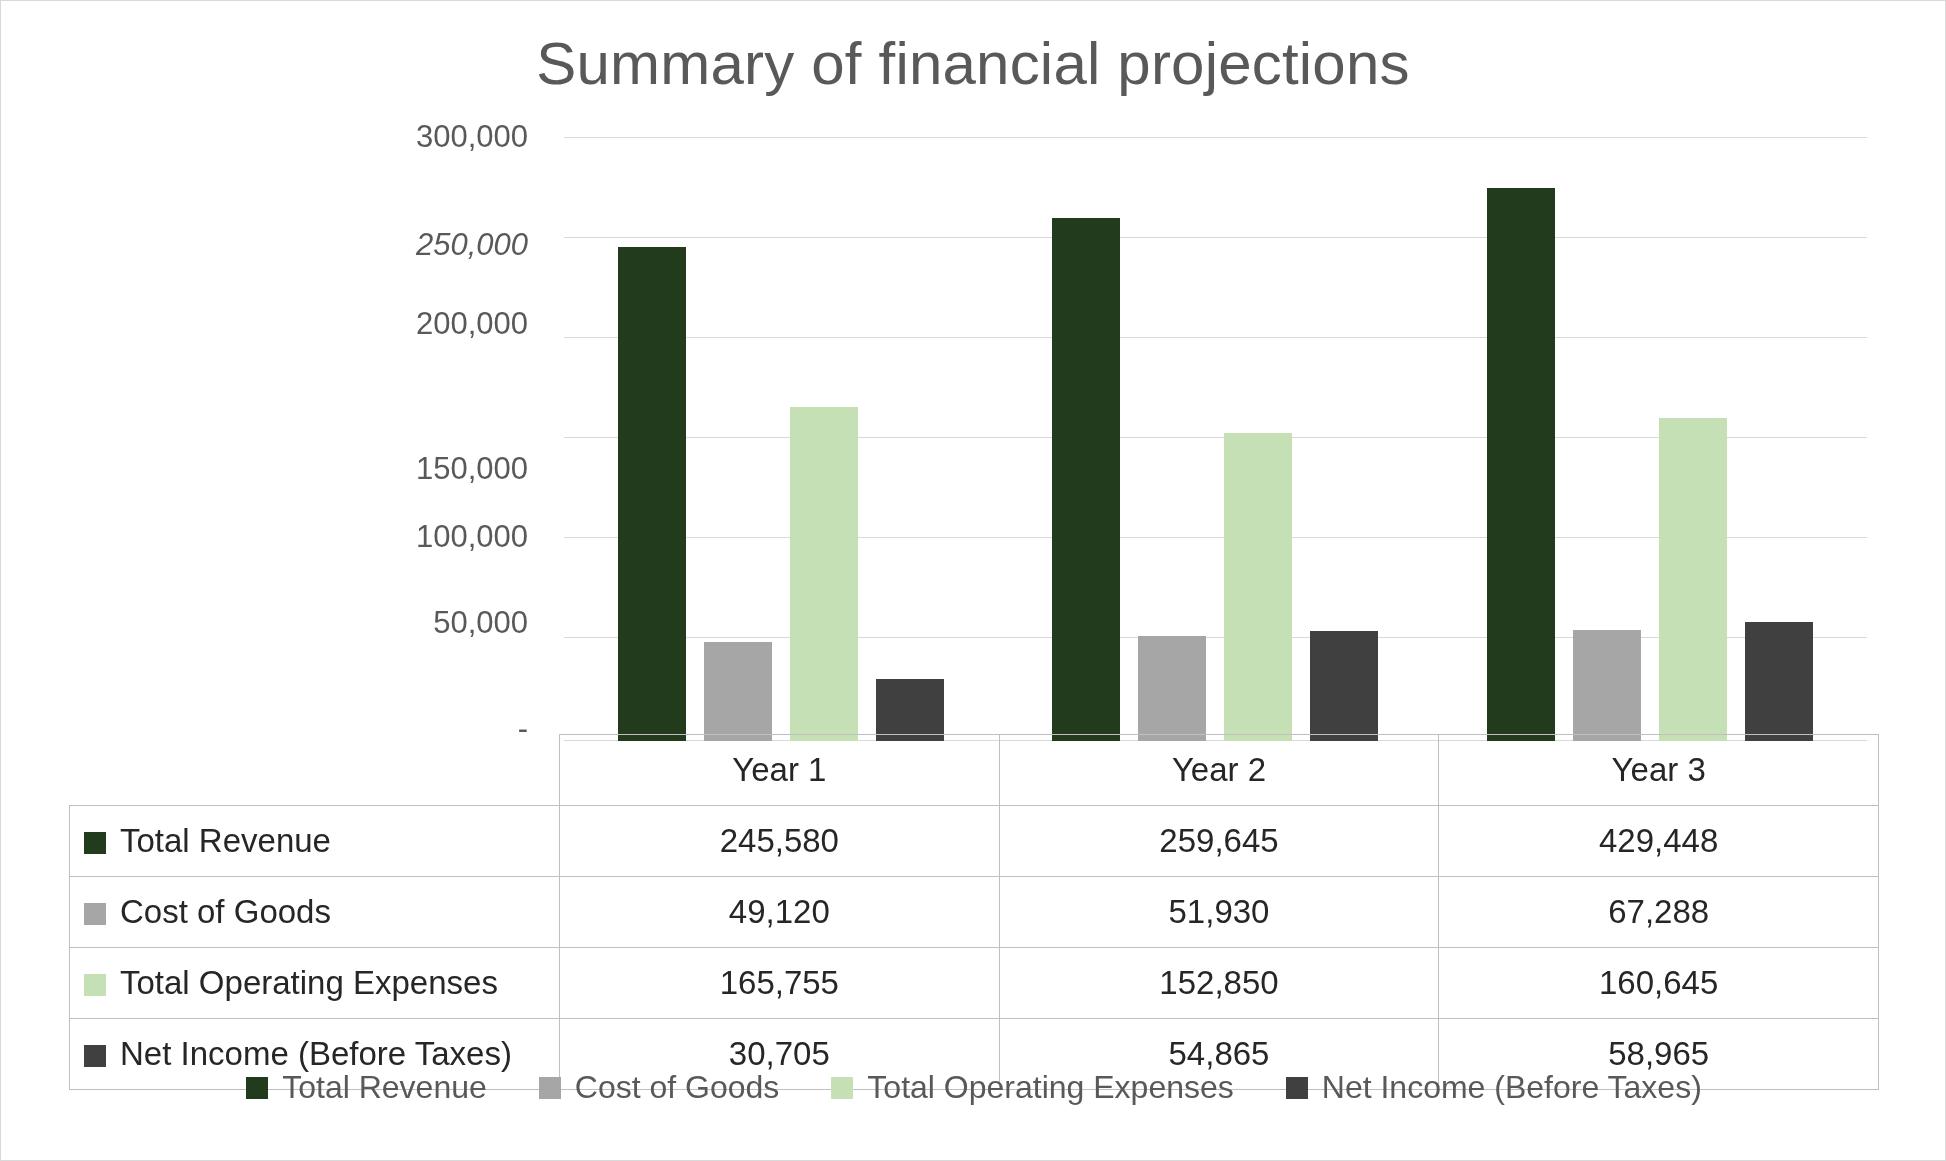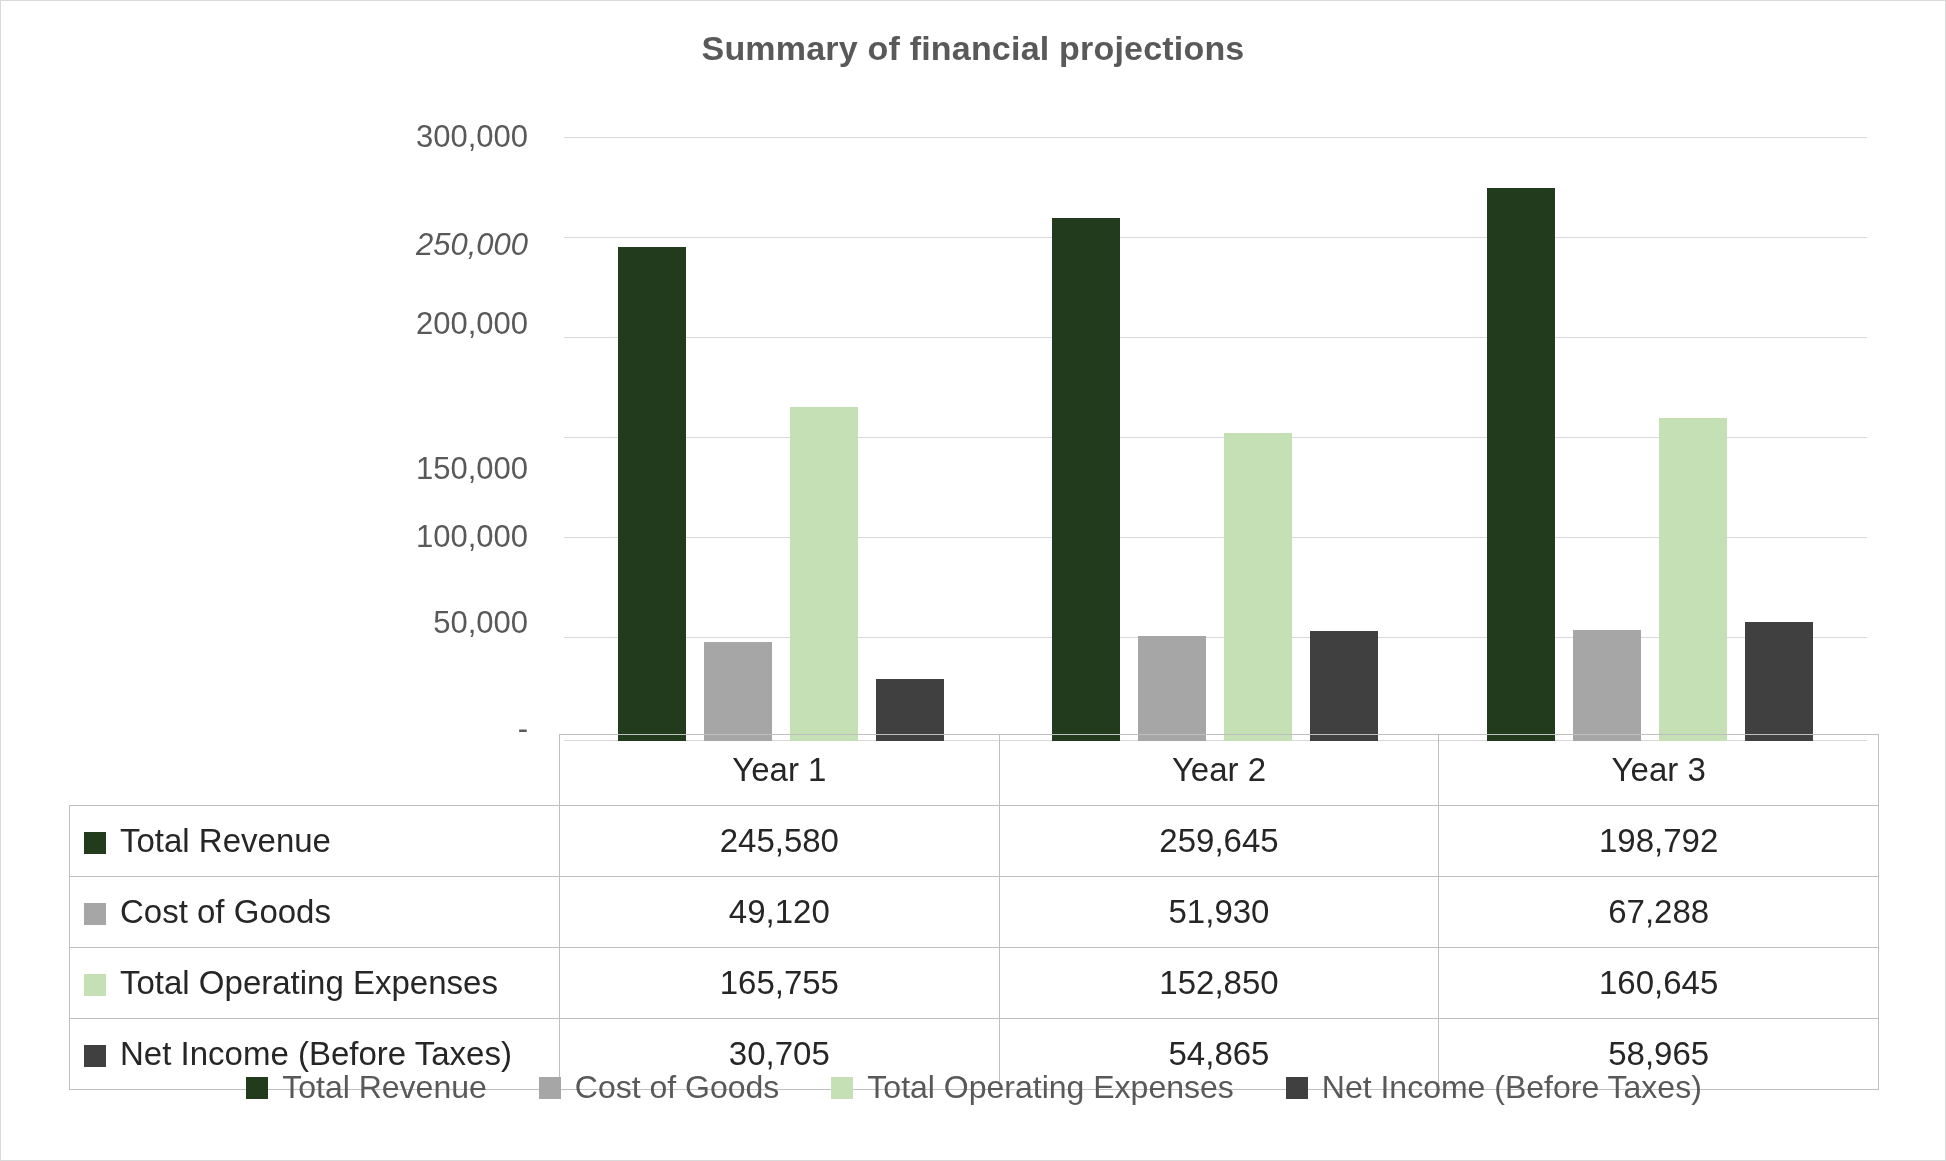--- a/index.html
+++ b/index.html
@@ -23,23 +23,23 @@
     background: #ffffff;
   }
 
   
   .chart-title {
     position: absolute;
     left: 0;
     top: 28px;
     width: 100%;
     text-align: center;
-    font-size: 34px;
+    font-size: 60px;
     color: #595959;
-    font-weight: 700;
+    font-weight: 400;
     letter-spacing: 0.2px;
   }
 
   
   .plot-wrap {
     position: absolute;
     left: 0;
     top: 130px;
     width: 1946px;
     height: 610px;
@@ -219,21 +219,21 @@
       <tr>
         <td style="border:none;"></td>
         <td>Year 1</td>
         <td>Year 2</td>
         <td>Year 3</td>
       </tr>
       <tr>
         <td class="row-head"><span class="swatch" style="background: rgb(34, 59, 28);"></span><span>Total Revenue</span></td>
         <td>245,580</td>
         <td>259,645</td>
-        <td>198,792</td>
+        <td>429,448</td>
       </tr>
       <tr>
         <td class="row-head"><span class="swatch" style="background: rgb(166, 166, 166);"></span><span>Cost of Goods</span></td>
         <td>49,120</td>
         <td>51,930</td>
         <td>67,288</td>
       </tr>
       <tr>
         <td class="row-head"><span class="swatch" style="background: rgb(197, 224, 180);"></span><span>Total Operating Expenses</span></td>
         <td>165,755</td>

